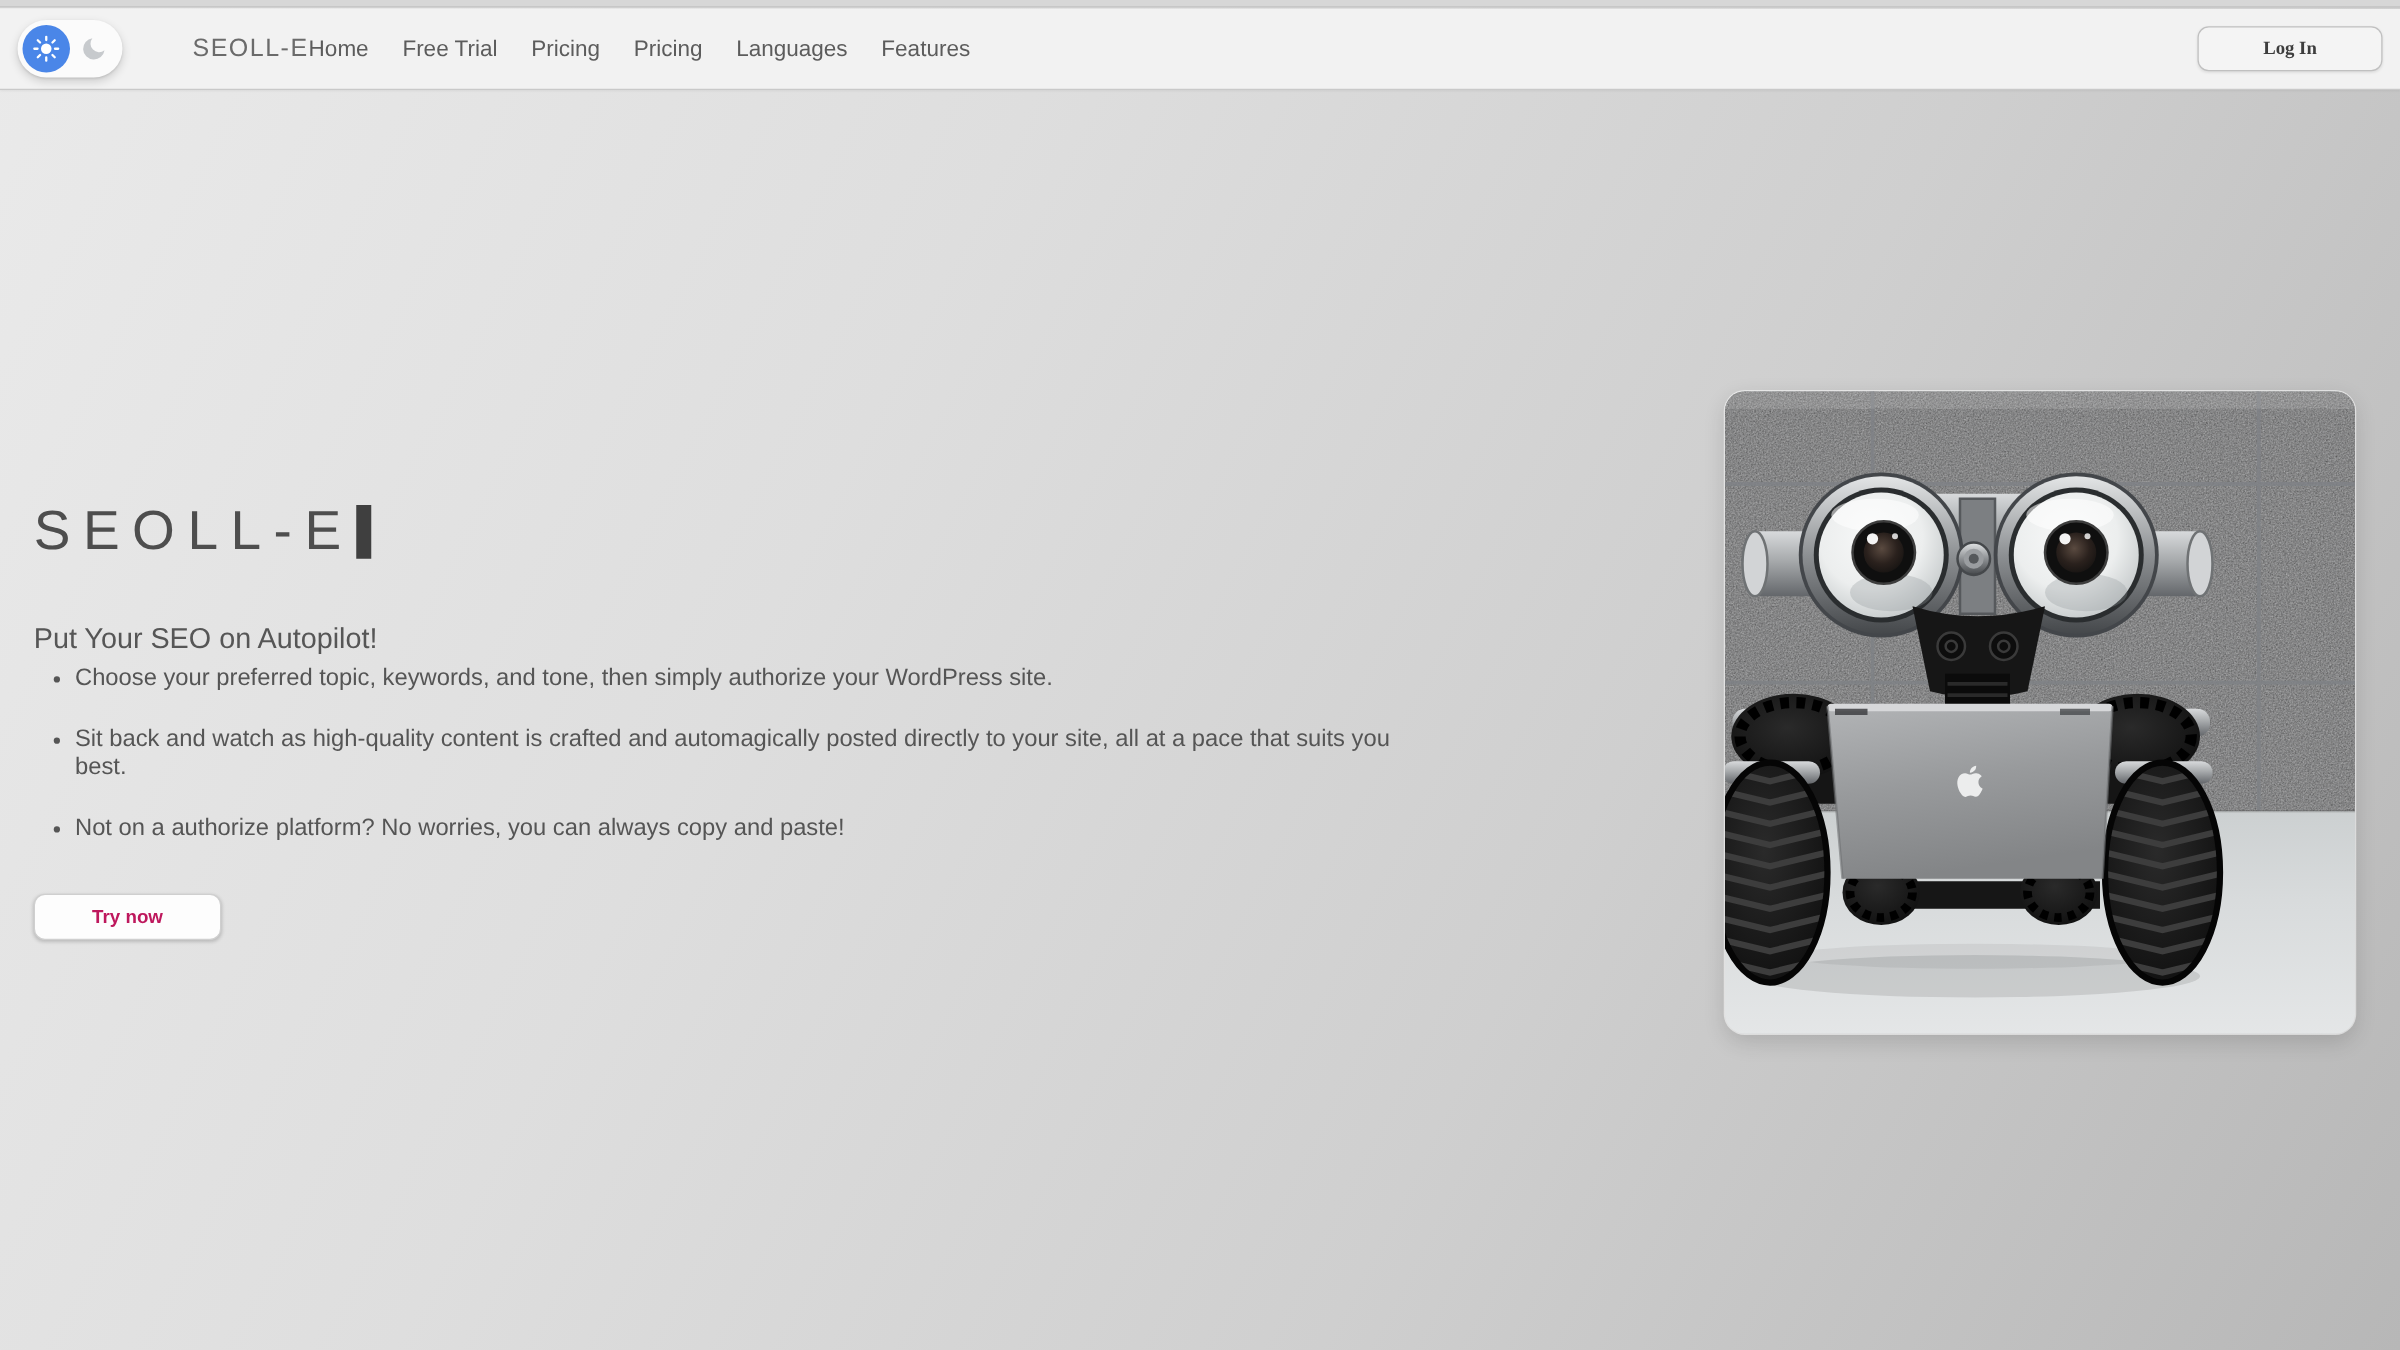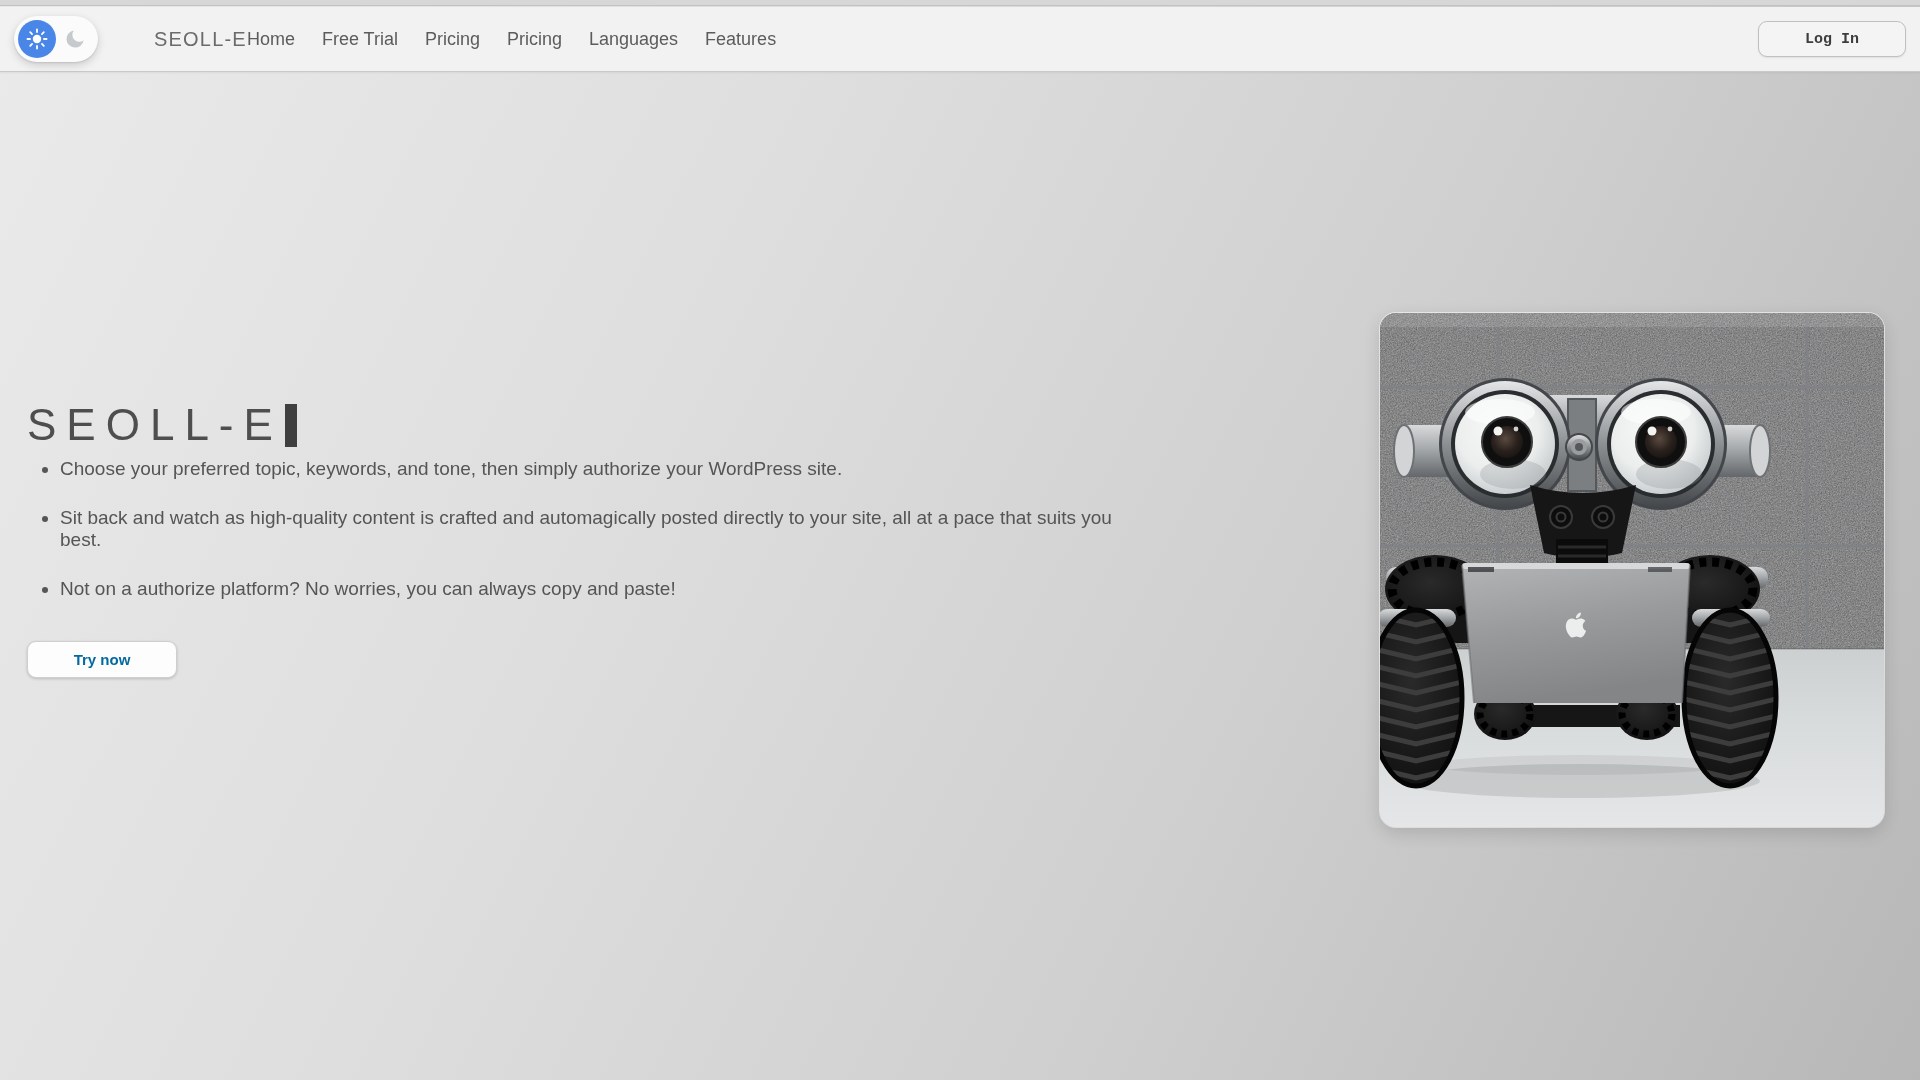--- a/index.html
+++ b/index.html
@@ -38,21 +38,21 @@
   .toggle-sun { background: #4a86e8; }
   .brand {
     margin-left: 56px; font-size: 20px; color: #6b6b6b; letter-spacing: 1.2px;
   }
   .nav-links { display: flex; gap: 27px; }
   .nav-link { font-size: 18px; color: #5c5c5c; text-decoration: none; cursor: pointer; }
   .login-btn {
     margin-left: auto; margin-right: 14px;
     width: 148px; height: 36px; border-radius: 9px;
     border: 1px solid #c0c0c0; background: #f4f4f4;
-    font-family: Liberation Mono, monospace; font-size: 15px; font-weight: 600; color: #3d3d3d;
+    font-family: Liberation Serif, serif; font-size: 15px; font-weight: 600; color: #3d3d3d;
     box-shadow: 0 1px 2px rgba(0,0,0,.08);
     cursor: pointer;
   }
 
   
   .hero-text { position: absolute; left: 27px; top: 400px; width: 1090px; }
   .hero-title {
     font-size: 44px; font-weight: 200; letter-spacing: 10px; color: #4e4e4e;
     display: flex; align-items: center;
   }
@@ -62,21 +62,21 @@
   }
   .hero-subtitle { margin-top: 47px; font-size: 23px; font-weight: 400; color: #565656; }
   .hero-bullets { margin-top: 8px; padding-left: 33px; list-style: disc; }
   .hero-bullets li { font-size: 19px; color: #555555; margin-bottom: 27px; }
   .hero-bullets li::marker { color: #555555; }
   .cta-btn {
     margin-top: 14px;
     width: 150px; height: 37px; border-radius: 9px;
     background: #fdfdfd; border: 1px solid #cfcfcf;
     box-shadow: 0 1px 3px rgba(0,0,0,.18);
-    font-family: inherit; font-size: 15px; font-weight: 700; color: #0369a1;
+    font-family: inherit; font-size: 15px; font-weight: 700; color: #be185d;
     cursor: pointer;
   }
 
   
   .hero-image-card {
     position: absolute; left: 1380px; top: 313px;
     width: 504px; height: 514px; border-radius: 16px; overflow: hidden;
     box-shadow: 0 0 0 1px rgba(255,255,255,.55), 0 6px 18px rgba(0,0,0,.14);
     background: #d8dadb;
   }
@@ -123,20 +123,21 @@
   </nav>
 
   <button class="login-btn">Log In</button>
 </div>
 
 <div class="hero-text">
   <h1 class="hero-title">
     <span>SEOLL-E</span>
     <span class="text-cursor"></span>
   </h1>
+  <h2 class="hero-subtitle">Put Your SEO on Autopilot!</h2>
   <ul class="hero-bullets">
     <li>Choose your preferred topic, keywords, and tone, then simply authorize your WordPress site.</li>
     <li>Sit back and watch as high-quality content is crafted and automagically posted directly to your site, all at a pace that suits you best.</li>
     <li>Not on a authorize platform? No worries, you can always copy and paste!</li>
   </ul>
   <button class="cta-btn">Try now</button>
 </div>
 
 <div class="hero-image-card">
   <svg width="504" height="514" viewBox="0 0 504 514">

